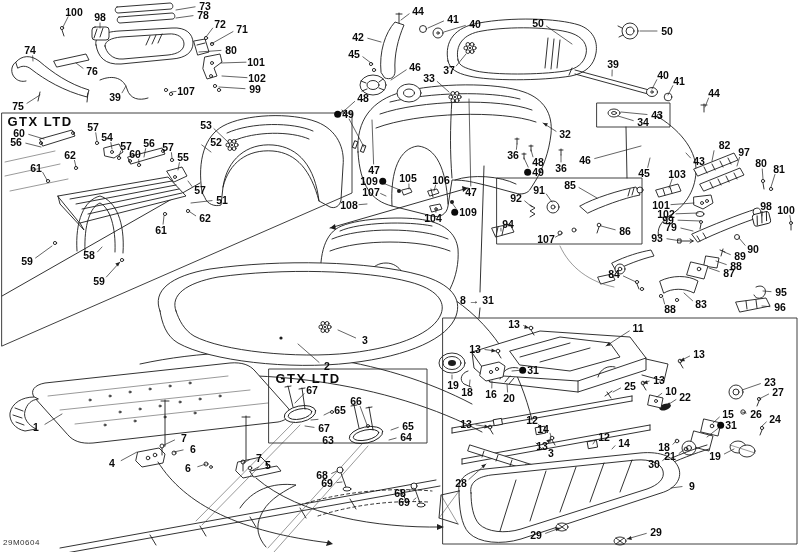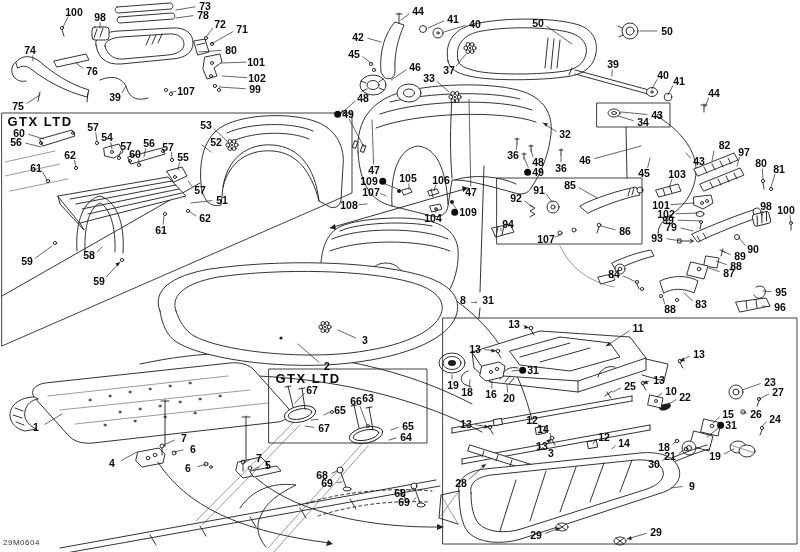--- a/index.html
+++ b/index.html
@@ -900,21 +900,21 @@
       </div>
       <div class="co" style="left: 312px; top: 390px;">
         <span>67</span>
       </div>
       <div class="co" style="left: 356px; top: 401px;">
         <span>66</span>
       </div>
       <div class="co" style="left: 340px; top: 410px;">
         <span>65</span>
       </div>
-      <div class="co" style="left: 328px; top: 398px; margin-left: 40px;">
+      <div class="co" style="left: 328px; top: 440px;">
         <span>63</span>
       </div>
       <div class="co" style="left: 324px; top: 428px;">
         <span>67</span>
       </div>
       <div class="co" style="left: 408px; top: 426px;">
         <span>65</span>
       </div>
       <div class="co" style="left: 406px; top: 437px;">
         <span>64</span>

